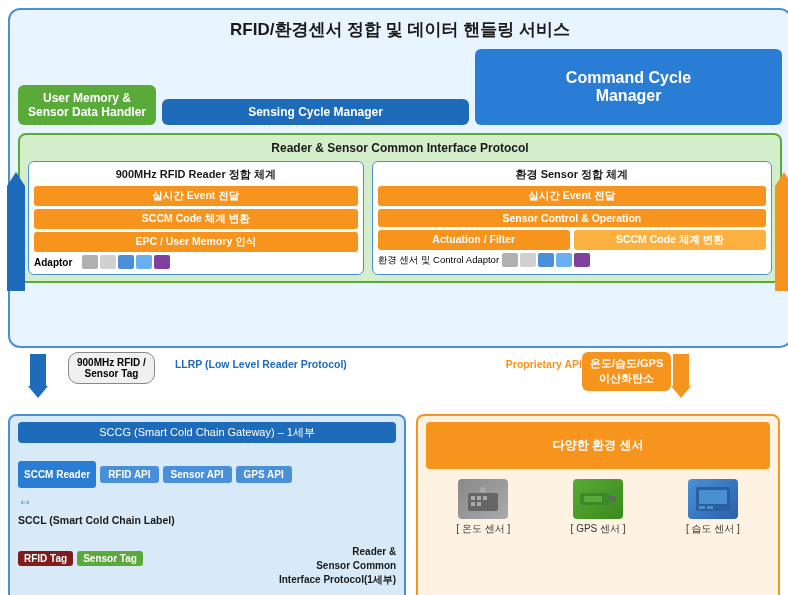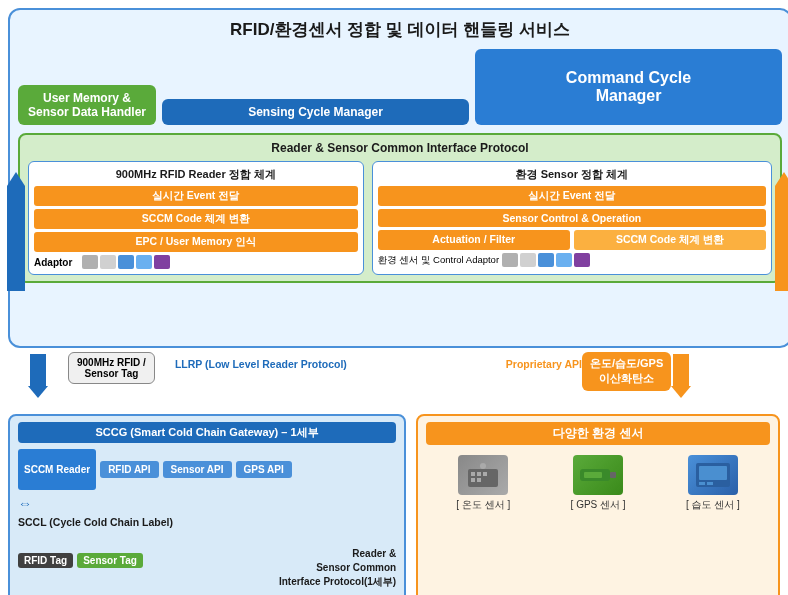--- a/index.html
+++ b/index.html
@@ -204,37 +204,37 @@
       padding: 6px 8px;
       position: relative;
     }
 
     .left-bottom-title {
       background: #1e6bba;
       color: white;
       border-radius: 4px;
       padding: 3px 8px;
       font-size: 11px;
-      font-weight: bold;
-      text-align: center;
-      margin-bottom: 6px;
+      font-weight: normal;
+      text-align: center;
+      margin-bottom: 18px;
     }
 
     .sccm-row {
       display: flex;
       gap: 4px;
       align-items: center;
       margin-bottom: 5px;
     }
 
     .sccm-blue {
       background: #2a7dd4;
       color: white;
       border-radius: 3px;
-      padding: 15px 6px;
+      padding: 8px 6px;
       font-size: 10px;
       font-weight: bold;
     }
 
     .api-btn {
       background: #4a90d9;
       color: white;
       border-radius: 3px;
       padding: 3px 8px;
       font-size: 10px;
@@ -247,21 +247,21 @@
       font-weight: bold;
     }
 
     .sccl-row {
       display: flex;
       align-items: center;
       gap: 4px;
     }
 
     .tag-btn-blue {
-      background: #404040;
+      background: #7f1d1d;
       color: white;
       border-radius: 3px;
       padding: 2px 6px;
       font-size: 10px;
       font-weight: bold;
     }
 
     .tag-btn-green {
       background: #5aaa3a;
       color: white;
@@ -292,21 +292,21 @@
       border: 2px solid #f7941d;
       border-radius: 8px;
       background: #fef3e2;
       padding: 6px 8px;
     }
 
     .right-bottom-title {
       background: #f7941d;
       color: white;
       border-radius: 4px;
-      padding: 3px 8px;
+      padding: 15px 8px;
       font-size: 12px;
       font-weight: bold;
       text-align: center;
       margin-bottom: 8px;
     }
 
     .sensor-icons-row {
       display: flex;
       justify-content: space-around;
       align-items: flex-end;
@@ -511,21 +511,21 @@
   <div class="between-row">
 
     <div class="between-left">
       <div style="display:flex; gap:20px; align-items:flex-start; width:100%; justify-content:flex-start; padding-left:20px;">
 
         <div style="display:flex; flex-direction:column; align-items:center; margin-top:2px;">
           <div style="width:16px; height:32px; background:#1e6bba;"></div>
           <div style="width:0; height:0; border-left:10px solid transparent; border-right:10px solid transparent; border-top:12px solid #1e6bba;"></div>
         </div>
         <div style="display:flex; flex-direction:column; align-items:center;">
-          <div class="mhz-tag" style="white-space:pre-line; font-size:10px;">900MHz RFID /
+          <div class="mhz-tag" style="white-space:pre-line; font-size:10px;border-radius:10px;">900MHz RFID /
 Sensor Tag</div>
         </div>
         <div style="display:flex; flex-direction:column; align-items:flex-start; margin-top:4px;">
           <div class="llrp-text">LLRP (Low Level Reader Protocol)</div>
         </div>
       </div>
     </div>
 
     <div class="between-right">
       <div style="display:flex; align-items:flex-start; width:100%; justify-content:center;">
@@ -554,21 +554,21 @@
         <div class="api-btn">RFID API</div>
         <div class="api-btn">Sensor API</div>
         <div class="api-btn">GPS API</div>
       </div>
 
       <div style="display:flex; align-items:center; margin-bottom:5px;">
         <span class="exchange-icon">⇔</span>
       </div>
 
       <div style="display:flex; align-items:center; gap:6px; flex-wrap:wrap;">
-        <div class="sccl-label">SCCL (Cycle Cold Chain Label)</div>
+        <div class="sccl-label">SCCL (Smart Cold Chain Label)</div>
       </div>
       <div class="sccl-row" style="margin-top:3px;">
         <div class="tag-btn-blue">RFID Tag</div>
         <div class="tag-btn-green">Sensor Tag</div>
         <div class="reader-sensor-text" style="white-space:pre-line; margin-left:auto;margin-top:16px;">Reader &amp;
 Sensor Common
 Interface Protocol(1세부)</div>
       </div>
     </div>
 

